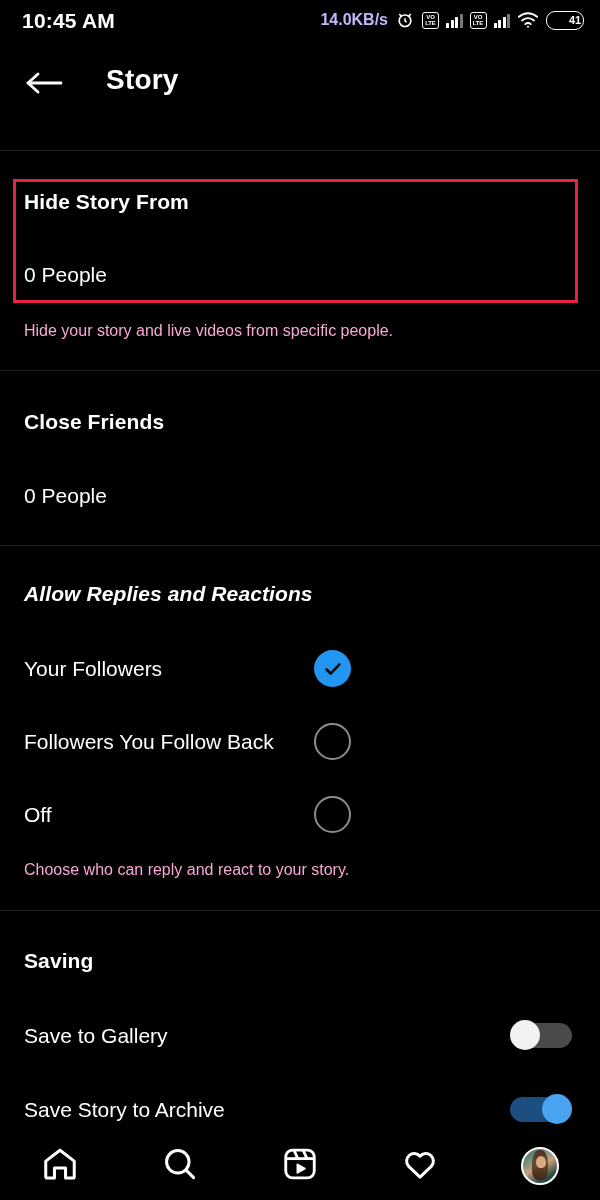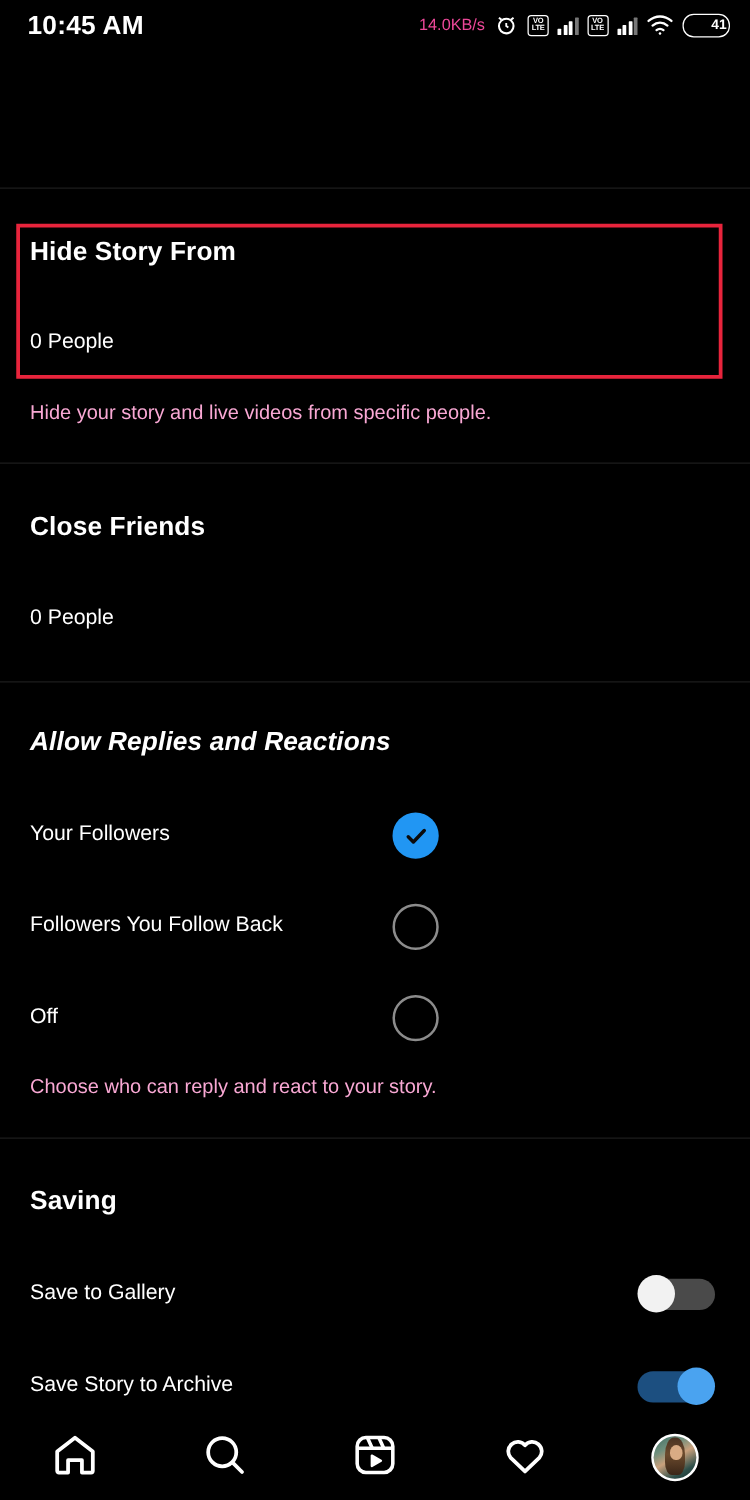--- a/index.html
+++ b/index.html
@@ -17,21 +17,21 @@
     display:flex; align-items:center; color:#fff;
   }
   .sb-time {
     position:absolute; left:22px; top:9px;
     font-size:21px; font-weight:bold; letter-spacing:.2px; color:#fff;
   }
   .sb-right {
     position:absolute; right:16px; top:8px;
     display:flex; align-items:center; gap:7px; height:24px;
   }
-  .sb-speed { font-size:13px; font-weight:normal; color:#ec4899; line-height:24px; }
+  .sb-speed { font-size:16px; font-weight:bold; color:#c4b5fd; line-height:24px; }
   .sb-icon { display:flex; align-items:center; justify-content:center; height:22px; }
   .volte {
     width:17px; height:17px; border:1.6px solid #fff; border-radius:3px;
     display:flex; flex-direction:column; align-items:center; justify-content:center;
     line-height:6px;
   }
   .volte b { font-size:6px; font-weight:bold; letter-spacing:-0.2px; display:block; }
   .bars { display:flex; align-items:flex-end; gap:1.5px; height:16px; }
   .bars i { display:block; width:3px; background:#fff; border-radius:.5px; }
   .bars i:nth-child(1){height:5px}
@@ -60,21 +60,21 @@
     position:absolute; left:0; width:600px; height:1px; background:#1c1c1c;
   }
 
   
   .sec-title {
     position:absolute; left:24px;
     font-size:21px; font-weight:bold; color:#fff; letter-spacing:.1px;
   }
   .row-label {
     position:absolute; left:24px;
-    font-size:17px; color:#fff; font-weight:normal;
+    font-size:21px; color:#fff; font-weight:normal;
   }
   .helper {
     position:absolute; left:24px;
     font-size:16px; color:#f9a8d4; font-weight:normal;
   }
 
   
   .highlight {
     position:absolute; left:13px; top:179px; width:565px; height:124px;
     border:3px solid #e8243c; background:transparent; pointer-events:none;
@@ -188,20 +188,29 @@
           <circle cx="12" cy="16.4" r="1.1" fill="#fff" stroke="none"></circle>
         </svg>
       </div>
 
       <div class="battery">
         <span>41</span>
       </div>
     </div>
   </div>
 
+  <div class="header">
+    <div class="back-arrow">
+      <svg width="40" height="30" viewBox="0 0 40 30" fill="none" stroke="#fff" stroke-width="2.8" stroke-linecap="round" stroke-linejoin="round">
+        <path d="M37 15H4"></path>
+        <path d="M14 6L4 15l10 9"></path>
+      </svg>
+    </div>
+    <div class="page-title">Story</div>
+  </div>
 
   <div class="divider" style="top:150px;"></div>
 
   <div>
     <div class="sec-title" style="top:190px;">Hide Story From</div>
     <div class="row-label" style="top:263px;">0 People</div>
     <div class="helper" style="top:322px;">Hide your story and live videos from specific people.</div>
   </div>
   <div class="highlight"></div>
 

